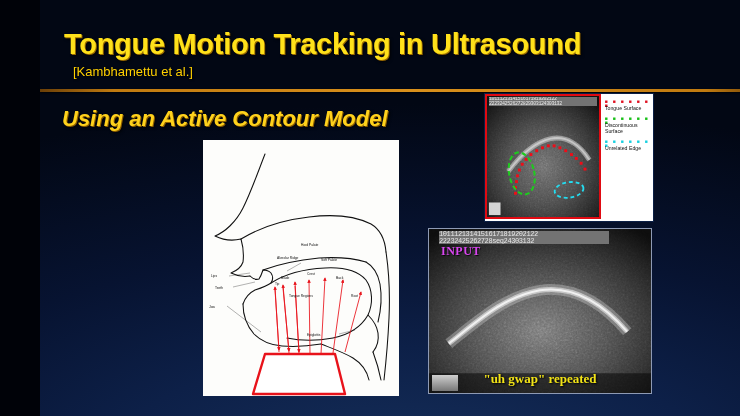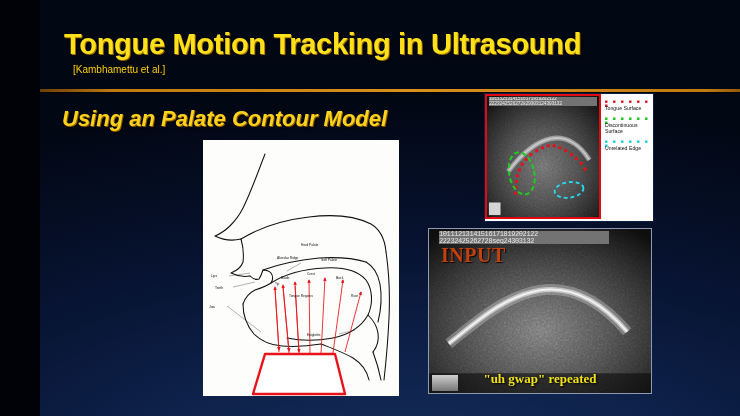--- a/index.html
+++ b/index.html
@@ -18,21 +18,21 @@
   
   #title{
     position:absolute;left:24px;top:28px;
     font-size:29px;font-weight:bold;color:#ffe11a;
     letter-spacing:-0.3px;
     text-shadow:1px 1px 0 #9a6a00, 2px 2px 3px rgba(0,0,0,.85);
     white-space:nowrap;
   }
   #authors{
     position:absolute;left:25px;top:64px;
-    font-size:10px;color:#ffd000;
+    font-size:13px;color:#ffd000;
     text-shadow:1px 1px 2px rgba(0,0,0,.8);
     white-space:nowrap;
     padding-left:8px;
   }
   #rule{
     position:absolute;left:0;top:89px;width:740px;height:3px;
     background:linear-gradient(90deg,#6b3f08 0%, #c07a10 10%, #d9901c 50%, #c07a10 90%, #5c3506 100%);
     box-shadow:0 1px 2px rgba(0,0,0,.7);
   }
   #subtitle{
@@ -85,43 +85,43 @@
 
   
   #us-bot{
     position:absolute;left:388px;top:228px;width:224px;height:166px;
     background:#080808;border:1px solid #8e9ab4;box-sizing:border-box;overflow:hidden;
   }
   #us-bot svg{position:absolute;left:0;top:0;width:100%;height:100%;}
   #us-bot .timestrip{left:10px;top:2px;width:170px;height:13px;font-size:7px;line-height:6.5px;}
   #input-lbl{
     position:absolute;left:12px;top:15px;
-    font-family:"Liberation Serif",serif;font-weight:bold;font-size:20px;
-    color:#c2410c;letter-spacing:.5px;
+    font-family:"Liberation Serif",serif;font-weight:bold;font-size:12px;
+    color:#d946ef;letter-spacing:.5px;
     text-shadow:1px 1px 1px rgba(0,0,0,.9);
   }
   #caption{
     position:absolute;left:0;bottom:6px;width:100%;text-align:center;
     font-family:"Liberation Serif",serif;font-weight:bold;font-size:13px;
     color:#f2e317;text-shadow:1px 1px 2px #000;
   }
   #us-bot-corner{
     position:absolute;left:3px;bottom:2px;width:26px;height:16px;
     background:linear-gradient(180deg,#cfcfcf,#777);
   }
 </style>
 </head>
 <body>
 
 <div id="slide">
 
   <div id="title">Tongue Motion Tracking in Ultrasound</div>
   <div id="authors">[Kambhamettu et al.]</div>
   <div id="rule"></div>
-  <div id="subtitle">Using an Palate Contour Model</div>
+  <div id="subtitle">Using an Active Contour Model</div>
 
   <div id="anatomy">
     <svg viewBox="0 0 196 256" xmlns="http://www.w3.org/2000/svg">
 
       <path class="tract" d="M62,14 C55,32 48,52 40,68 C33,82 22,92 12,96 C20,100 30,101 38,99
                              C40,106 41,114 40,122 C38,128 33,131 28,133
                              C34,136 41,137 47,136"></path>
 
       <path class="tract" d="M47,136 C50,139 53,140 56,139 C58,136 59,133 60,130
                              C63,130 66,131 68,133 C70,136 70,140 68,143

